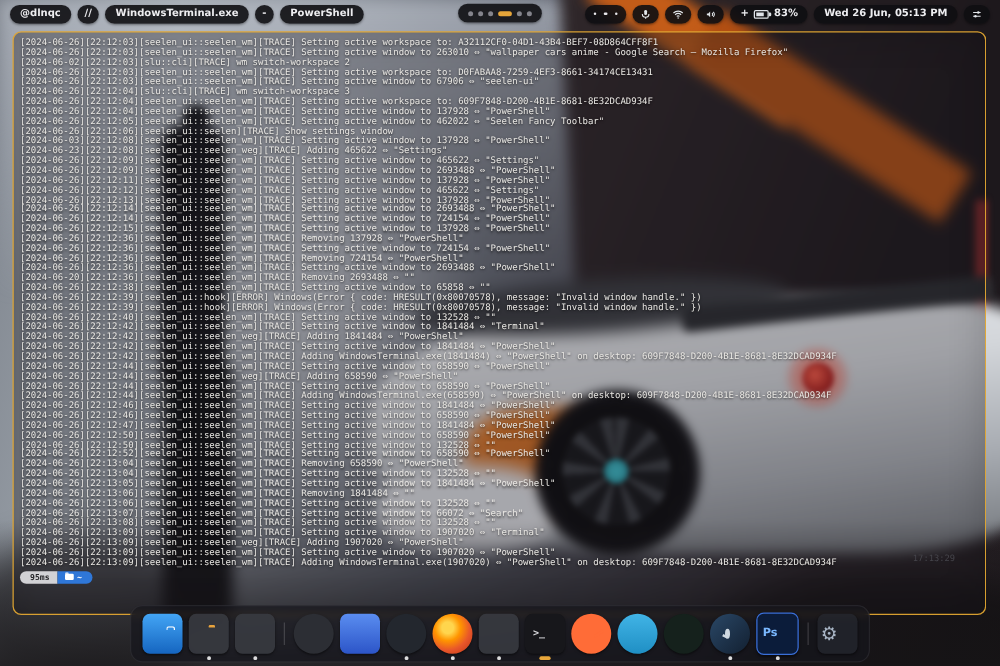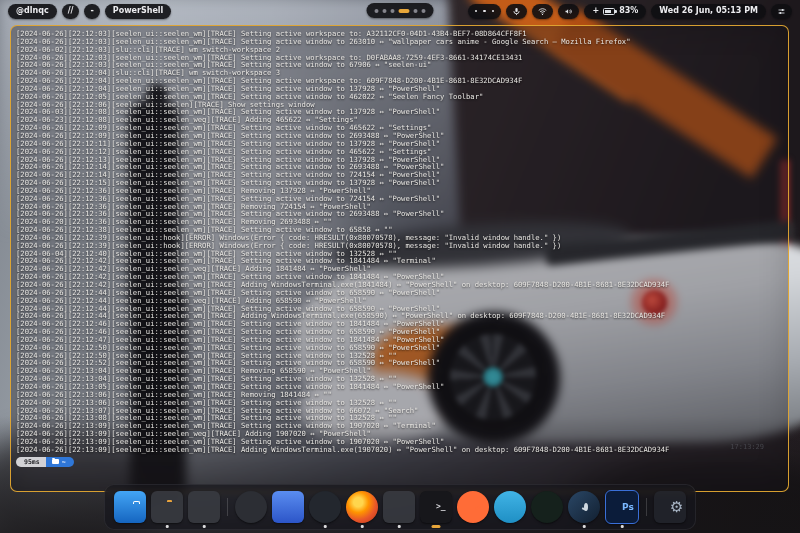--- a/index.html
+++ b/index.html
@@ -72,21 +72,21 @@
   .prompt-status{font:700 7.2px/9px "DejaVu Sans Mono",monospace;color:#e05555;margin-top:3px;
     text-shadow:0 1px 2px rgba(0,0,0,.6)}
   .term-time{position:absolute;right:24px;bottom:40px;font:7px "DejaVu Sans Mono",monospace;color:rgba(72,72,78,.95)}
 
   
   .dock{position:absolute;left:50%;bottom:3px;transform:translateX(-50%);z-index:30;
     display:flex;align-items:center;gap:5px;background:rgba(22,22,28,.7);
     border:1px solid rgba(255,255,255,.07);border-radius:10px;padding:5px 9px;backdrop-filter:blur(3px)}
   .dock-sep{width:1px;height:18px;background:rgba(255,255,255,.16);margin:0 2px}
   .tile{width:21px;height:21px;border-radius:6px;background:rgba(58,60,66,.85);position:relative;
-    display:flex;align-items:center;justify-content:flex-start;border:none;padding:16px;
+    display:flex;align-items:center;justify-content:flex-end;border:none;padding:16px;
     box-shadow:0 1px 2px rgba(0,0,0,.5)}
   .glyph{display:flex;align-items:center;justify-content:center}
   .ind{position:absolute;left:50%;bottom:-4.5px;transform:translateX(-50%)}
   .ind.dot{width:2.5px;height:2.5px;border-radius:50%;background:rgba(255,255,255,.85)}
   .ind.bar{width:9px;height:2.5px;border-radius:2px;background:#e7a63a}
 
   .icon-microsoft-store{background:linear-gradient(180deg,#43a5f5,#1565c0)}
   .icon-microsoft-store .glyph{width:11px;height:8px;background:#fff;border-radius:1.5px;position:relative}
   .icon-microsoft-store .glyph::before{content:"";position:absolute;top:-2.5px;left:3px;width:5px;height:2px;
     border:1px solid #fff;border-bottom:none;border-radius:2px 2px 0 0}
@@ -150,20 +150,21 @@
   <div class="wp-taillight"></div>
   <div class="wp-bokeh1"></div>
   <div class="wp-bokeh2"></div>
   <div class="wp-ground"></div>
 </div>
 
 <div class="topbar">
   <div class="tb-group">
     <button class="pill">@dlnqc</button>
     <button class="pill small">//</button>
+    <button class="pill">WindowsTerminal.exe</button>
     <button class="pill small">-</button>
     <button class="pill">PowerShell</button>
   </div>
 
   <div class="pill ws-pill">
       <span class="ws-dot"></span>
       <span class="ws-dot"></span>
       <span class="ws-dot"></span>
       <span class="ws-active"></span>
       <span class="ws-dot"></span>
@@ -234,21 +235,21 @@
         <div class="log-line">[2024-06-26][22:12:14][seelen_ui::seelen_wm][TRACE] Setting active window to 724154 ⇔ "PowerShell"</div>
         <div class="log-line">[2024-06-26][22:12:15][seelen_ui::seelen_wm][TRACE] Setting active window to 137928 ⇔ "PowerShell"</div>
         <div class="log-line">[2024-06-26][22:12:36][seelen_ui::seelen_wm][TRACE] Removing 137928 ⇔ "PowerShell"</div>
         <div class="log-line">[2024-06-26][22:12:36][seelen_ui::seelen_wm][TRACE] Setting active window to 724154 ⇔ "PowerShell"</div>
         <div class="log-line">[2024-06-26][22:12:36][seelen_ui::seelen_wm][TRACE] Removing 724154 ⇔ "PowerShell"</div>
         <div class="log-line">[2024-06-26][22:12:36][seelen_ui::seelen_wm][TRACE] Setting active window to 2693488 ⇔ "PowerShell"</div>
         <div class="log-line">[2024-06-20][22:12:36][seelen_ui::seelen_wm][TRACE] Removing 2693488 ⇔ ""</div>
         <div class="log-line">[2024-06-26][22:12:38][seelen_ui::seelen_wm][TRACE] Setting active window to 65858 ⇔ ""</div>
         <div class="log-line">[2024-06-26][22:12:39][seelen_ui::hook][ERROR] Windows(Error { code: HRESULT(0x80070578), message: "Invalid window handle." })</div>
         <div class="log-line">[2024-06-26][22:12:39][seelen_ui::hook][ERROR] Windows(Error { code: HRESULT(0x80070578), message: "Invalid window handle." })</div>
-        <div class="log-line">[2024-06-04][22:12:40][seelen_ui::seelen_wm][TRACE] Setting active window to 132528 ⇔ ""</div>
+        <div class="log-line">[2024-06-26][22:12:40][seelen_ui::seelen_wm][TRACE] Setting active window to 132528 ⇔ ""</div>
         <div class="log-line">[2024-06-26][22:12:42][seelen_ui::seelen_wm][TRACE] Setting active window to 1841484 ⇔ "Terminal"</div>
         <div class="log-line">[2024-06-26][22:12:42][seelen_ui::seelen_weg][TRACE] Adding 1841484 ⇔ "PowerShell"</div>
         <div class="log-line">[2024-06-26][22:12:42][seelen_ui::seelen_wm][TRACE] Setting active window to 1841484 ⇔ "PowerShell"</div>
         <div class="log-line">[2024-06-26][22:12:42][seelen_ui::seelen_wm][TRACE] Adding WindowsTerminal.exe(1841484) ⇔ "PowerShell" on desktop: 609F7848-D200-4B1E-8681-8E32DCAD934F</div>
         <div class="log-line">[2024-06-26][22:12:44][seelen_ui::seelen_wm][TRACE] Setting active window to 658590 ⇔ "PowerShell"</div>
         <div class="log-line">[2024-06-26][22:12:44][seelen_ui::seelen_weg][TRACE] Adding 658590 ⇔ "PowerShell"</div>
         <div class="log-line">[2024-06-26][22:12:44][seelen_ui::seelen_wm][TRACE] Setting active window to 658590 ⇔ "PowerShell"</div>
         <div class="log-line">[2024-06-26][22:12:44][seelen_ui::seelen_wm][TRACE] Adding WindowsTerminal.exe(658590) ⇔ "PowerShell" on desktop: 609F7848-D200-4B1E-8681-8E32DCAD934F</div>
         <div class="log-line">[2024-06-26][22:12:46][seelen_ui::seelen_wm][TRACE] Setting active window to 1841484 ⇔ "PowerShell"</div>
         <div class="log-line">[2024-06-26][22:12:46][seelen_ui::seelen_wm][TRACE] Setting active window to 658590 ⇔ "PowerShell"</div>

